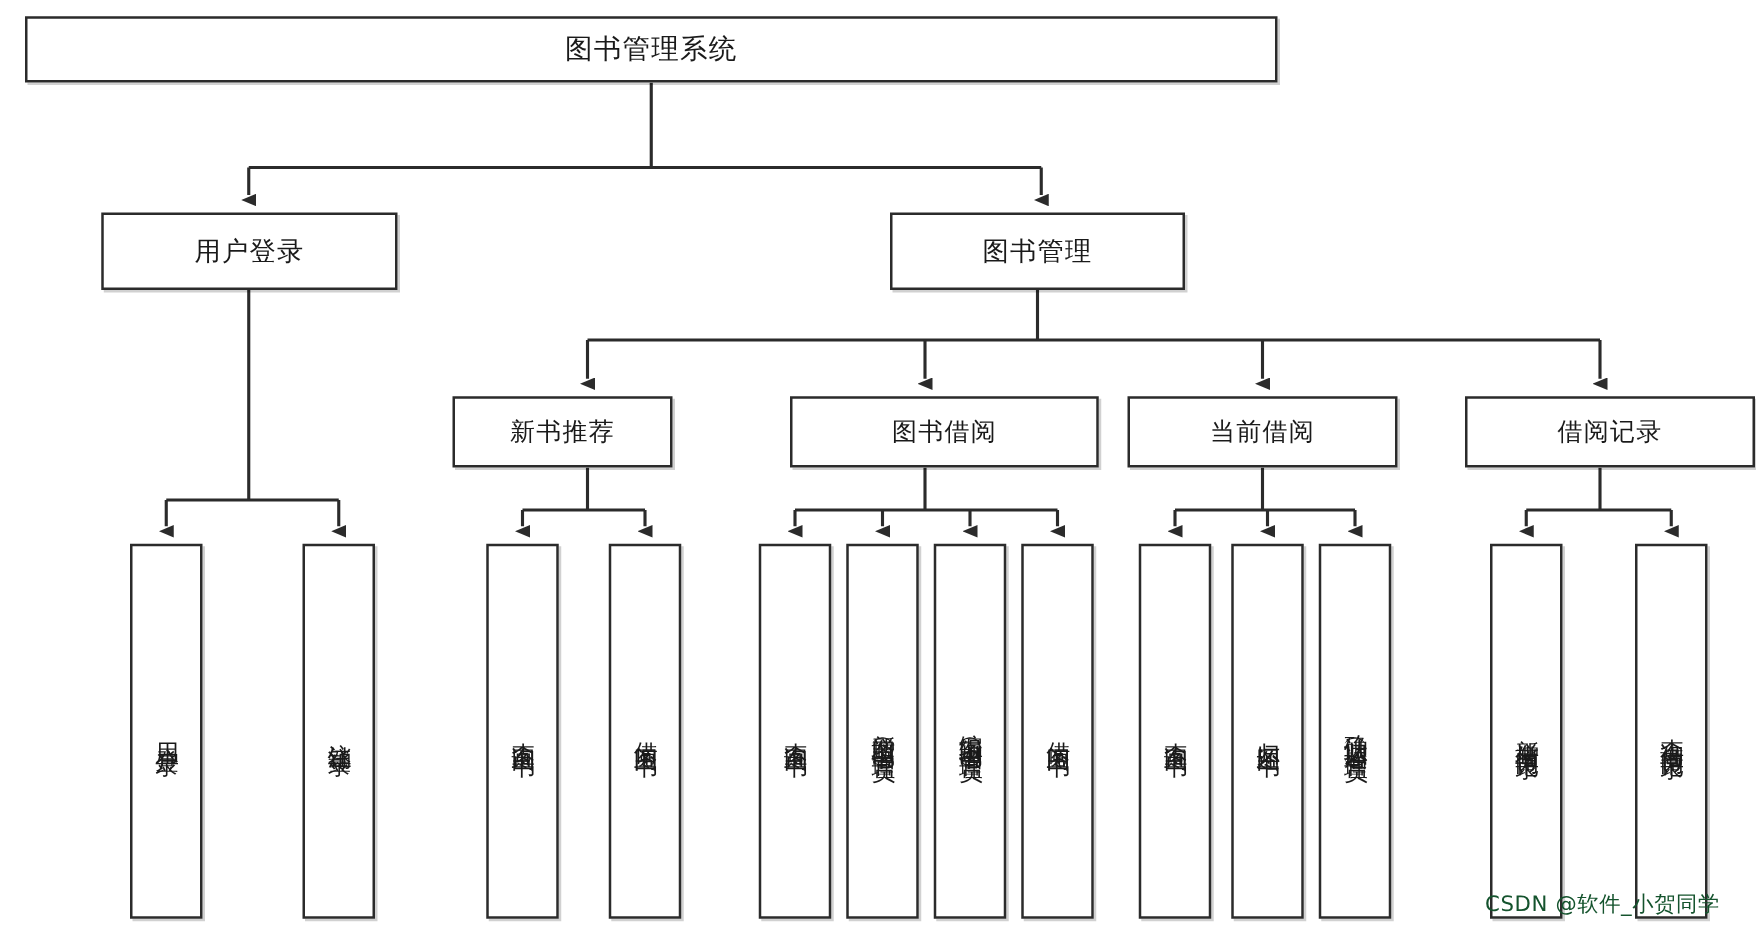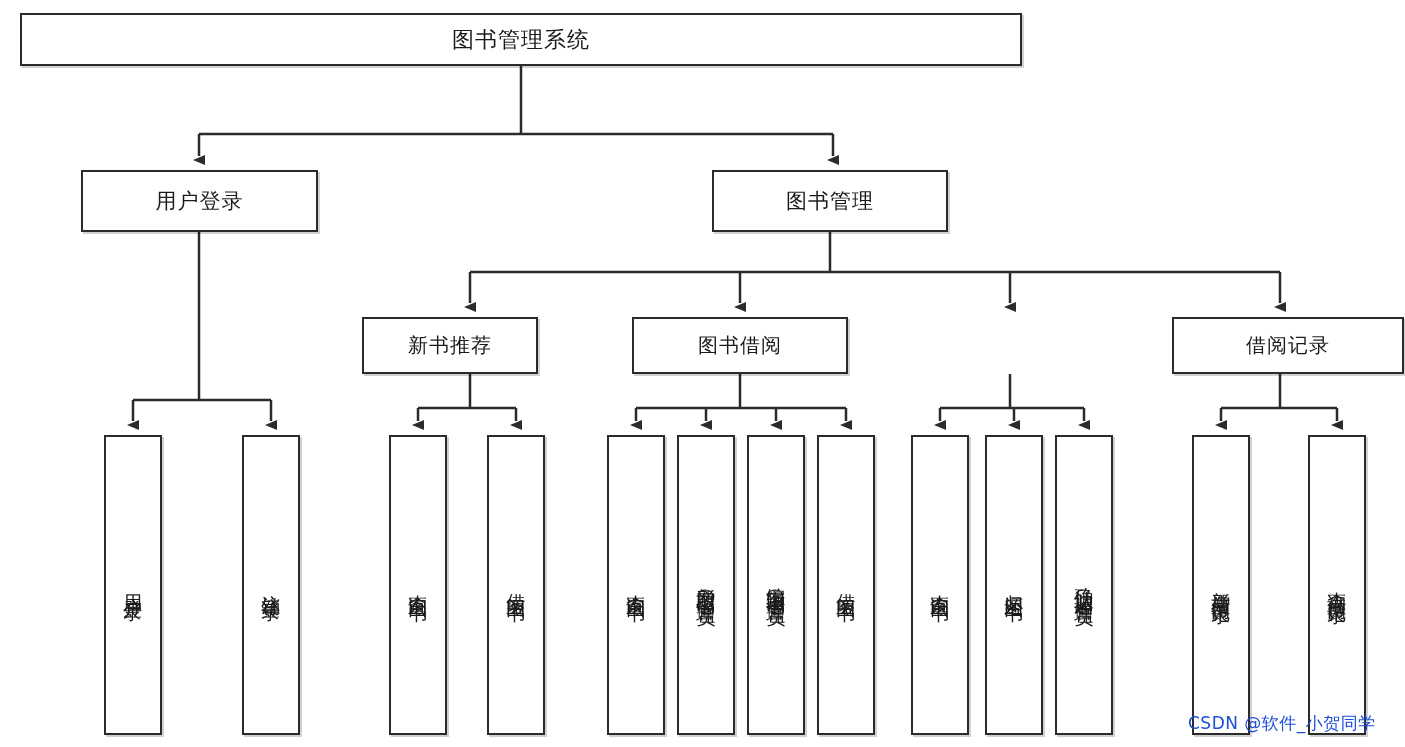--- a/index.html
+++ b/index.html
@@ -56,21 +56,21 @@
     top: 0;
     width: 1405px;
     height: 747px;
     pointer-events: none;
   }
   .watermark {
     position: absolute;
     left: 1188px;
     top: 712px;
     font-size: 17px;
-    color: #1d4ed8;
+    color: #14532d;
     white-space: nowrap;
     letter-spacing: 0.5px;
   }
 </style>
 </head>
 <body>
 
 <div id="canvas">
 
   <svg id="wires" viewBox="0 0 1405 747" xmlns="http://www.w3.org/2000/svg">
@@ -130,22 +130,25 @@
   <div class="node lvl2" style="left:81px; top:170px; width:237px; height:62px;">
     <span class="label">用户登录</span>
   </div>
   <div class="node lvl2" style="left:712px; top:170px; width:236px; height:62px;text-align:right;">
     <span class="label">图书管理</span>
   </div>
 
   <div class="node lvl3" style="left:362px; top:317px; width:176px; height:57px;">
     <span class="label">新书推荐</span>
   </div>
-  <div class="node lvl3" style="left:632px; top:317px; width:216px; height:57px;">
+  <div class="node lvl3" style="left:632px; top:317px; width:247px; height:57px;">
     <span class="label">图书借阅</span>
+  </div>
+  <div class="node lvl3" style="left:902px; top:317px; width:216px; height:57px;">
+    <span class="label">当前借阅</span>
   </div>
   <div class="node lvl3" style="left:1172px; top:317px; width:232px; height:57px;">
     <span class="label">借阅记录</span>
   </div>
 
   <div class="node leaf" style="left:104px; top:435px; width:58px; height:300px;">
     <span class="label">用户登录</span>
   </div>
   <div class="node leaf" style="left:242px; top:435px; width:58px; height:300px;">
     <span class="label">注销登录</span>

